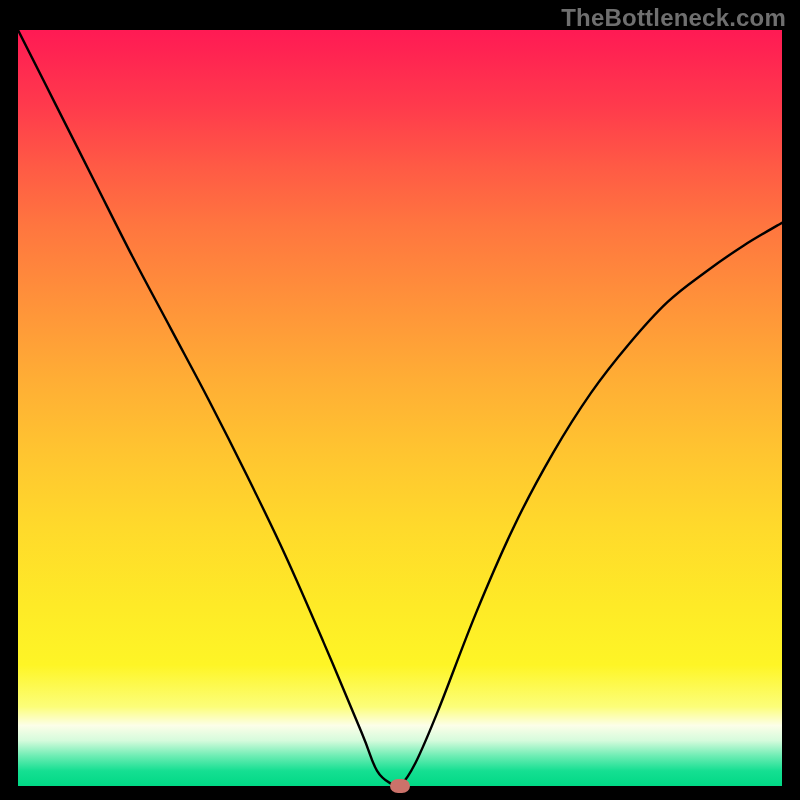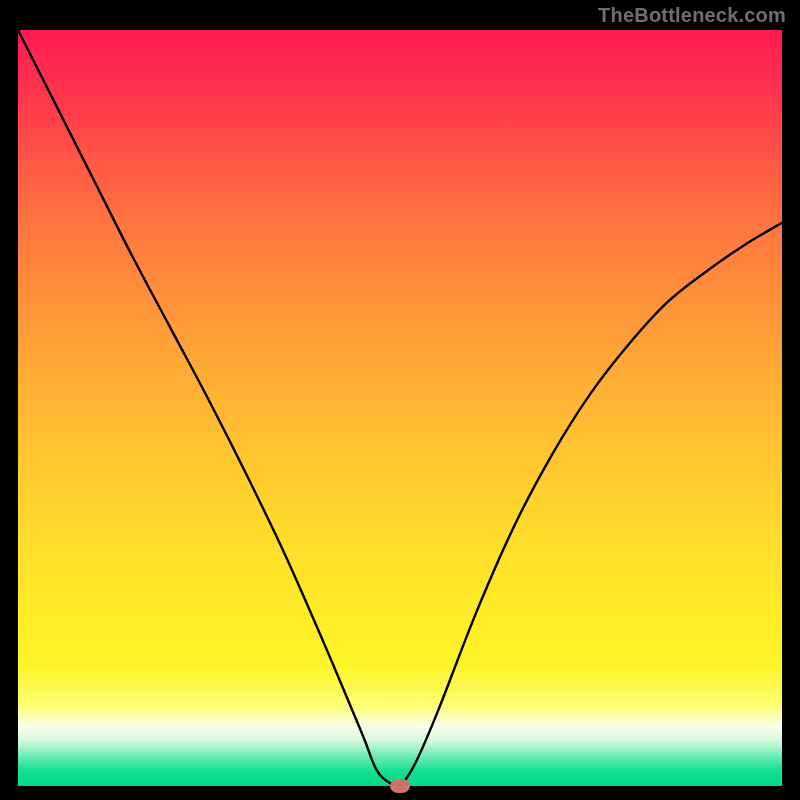--- a/index.html
+++ b/index.html
@@ -15,21 +15,21 @@
     width: 800px;
     height: 800px;
     background: #000;
     position: relative;
   }
   .watermark {
     position: absolute;
     top: 4px;
     right: 14px;
     color: #6f6f6f;
-    font-size: 20px;
+    font-size: 24px;
     font-weight: 600;
     letter-spacing: 0.2px;
     user-select: none;
   }
   .plot {
     position: absolute;
     left: 18px;
     top: 30px;
     width: 764px;
     height: 756px;

